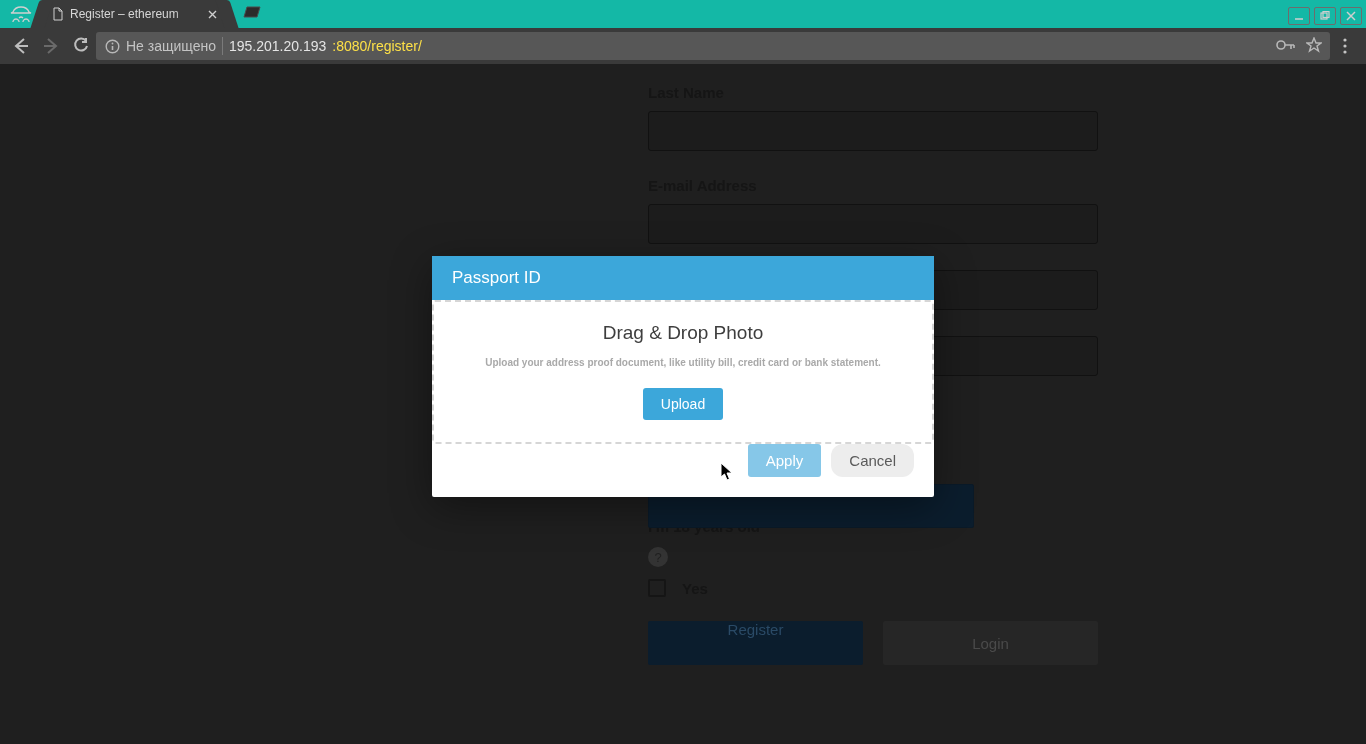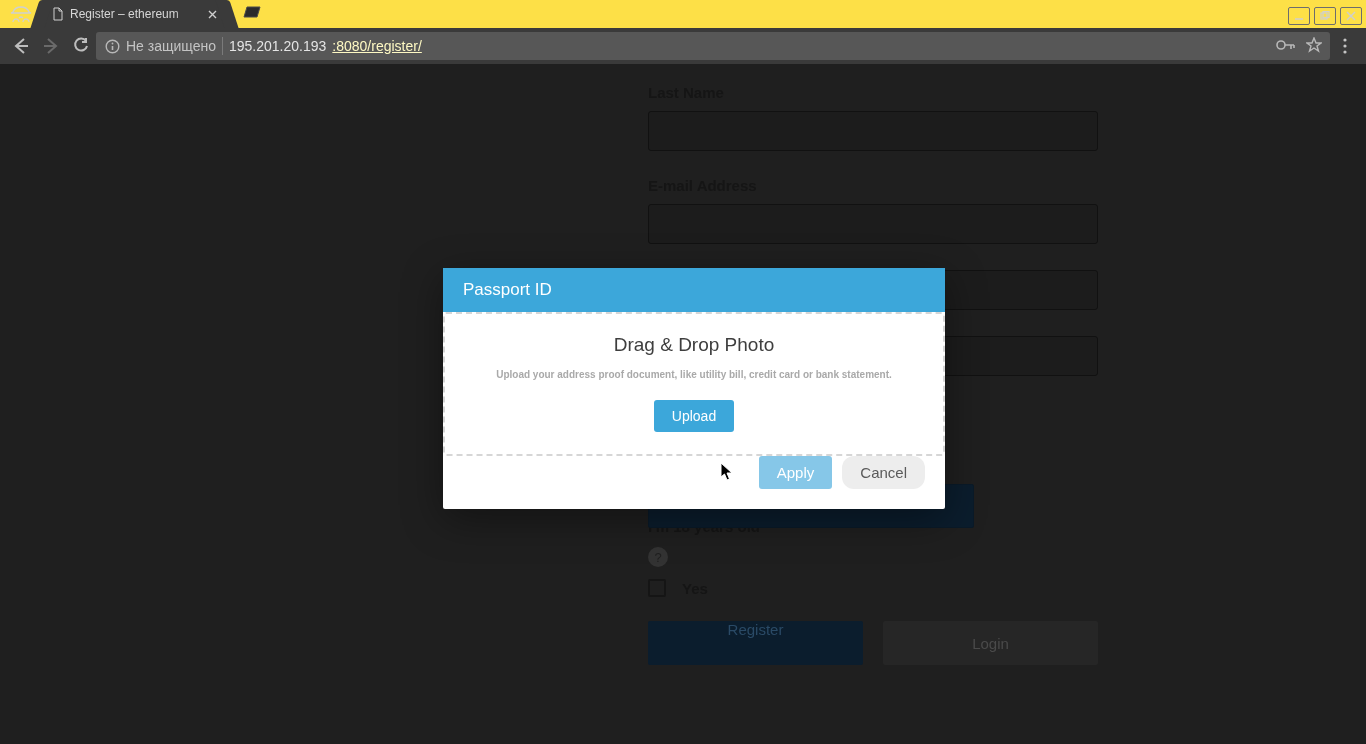--- a/index.html
+++ b/index.html
@@ -1,21 +1,21 @@
 <!DOCTYPE html>
 <html><head>
 <meta charset="utf-8">
 <style>
   * { box-sizing: border-box; margin: 0; padding: 0; }
   html, body { width: 1366px; height: 744px; overflow: hidden; font-family: "Segoe UI", Arial, sans-serif; }
   body { background: #1e1e1e; }
 
   
   .titlebar {
-    height: 28px; background: #fde047; display: flex; align-items: stretch;
+    height: 28px; background: #14b8a6; display: flex; align-items: stretch;
   }
   .incognito {
     width: 42px; display: flex; align-items: center; justify-content: center;
   }
   .incognito svg { fill: #d0d0d0; }
   .tabbar { display: flex; align-items: flex-end; flex: 1; }
   .tab {
     position: relative;
     height: 28px; min-width: 185px; background: #3a3a3a;
     display: flex; align-items: center; padding: 0 8px 0 10px;
@@ -59,21 +59,21 @@
   .omnibox {
     flex: 1; height: 28px; background: #575757; border-radius: 3px;
     display: flex; align-items: center; padding: 0 8px; gap: 6px;
     color: #d0d0d0; font-size: 14px;
   }
   .omnibox .info-icon { width:16px;height:16px; display:flex;align-items:center;justify-content:center;}
   .omnibox .info-icon svg { stroke:#b8b8b8; fill:none; }
   .omnibox .sec-text { color:#c4c4c4; }
   .omnibox .divider { width:1px; height:18px; background:#7a7a7a; }
   .omnibox .url-host { color:#e4e4e4; }
-  .omnibox .url-rest { color:#fef9c3;text-decoration:underline; }
+  .omnibox .url-rest { color:#fde047; }
   .omnibox .spacer { flex:1; }
   .omnibox .right-icons { display:flex; gap:10px; align-items:center; }
   .omnibox .right-icons svg { stroke:#b8b8b8; fill:none; }
 
   .menu-btn {
     width: 30px; height: 30px; display:flex;align-items:center;justify-content:center;
   }
   .menu-btn svg circle { fill:#c4c4c4; }
 
   
@@ -112,22 +112,22 @@
   .upload-pill {
     position:absolute; left:648px; top:420px; width:326px; height:44px;
     background:#0b1d2d; border:1px solid #0a1a28; border-radius:2px;
   }
 
   
   .overlay {
     position:absolute; inset:0; background: rgba(0,0,0,0.0);
   }
   .modal {
-    position:absolute; left:432px; top:204px; width:502px; background:#fff;
-    box-shadow: 0 10px 40px rgba(0,0,0,0.4); border-radius:2px;margin-left:11px;
+    position:absolute; left:432px; top:192px; width:502px; background:#fff;
+    box-shadow: 0 10px 40px rgba(0,0,0,0.4); border-radius:2px;
   }
   .modal-header {
     height:44px; background:#3ca7da; color:#fff; font-size:17px;
     display:flex; align-items:center; padding:0 20px;
   }
   .modal-body { }
   .dropzone {
     border:2px dashed #d6d6d6; border-radius:3px; padding:20px 28px 22px;
     text-align:center;
   }

